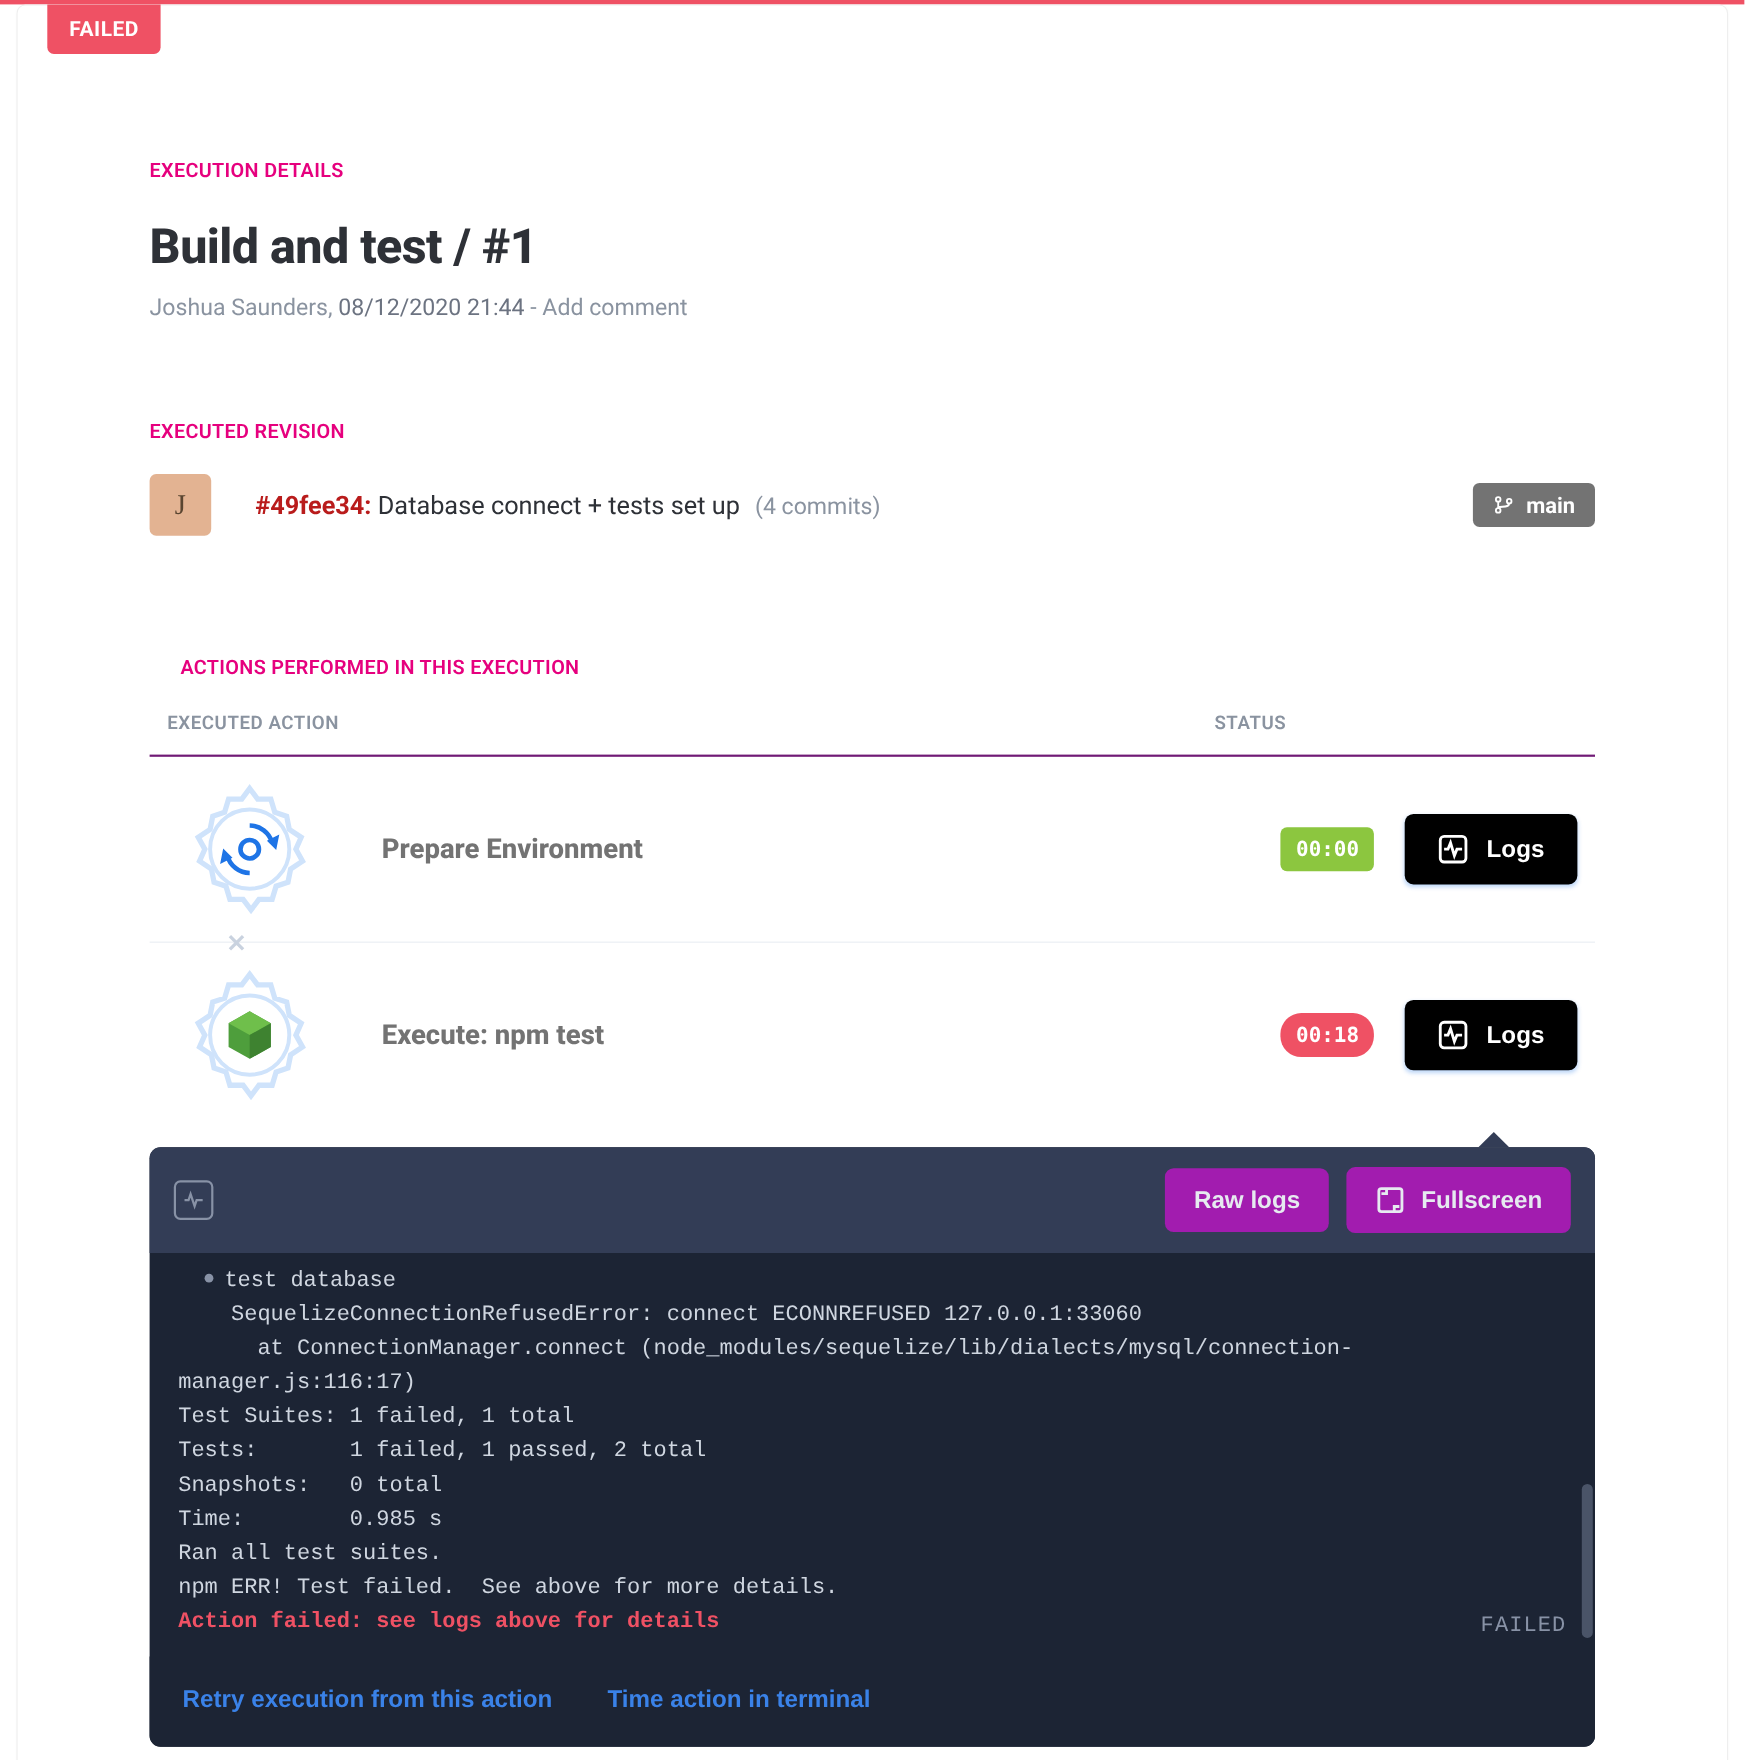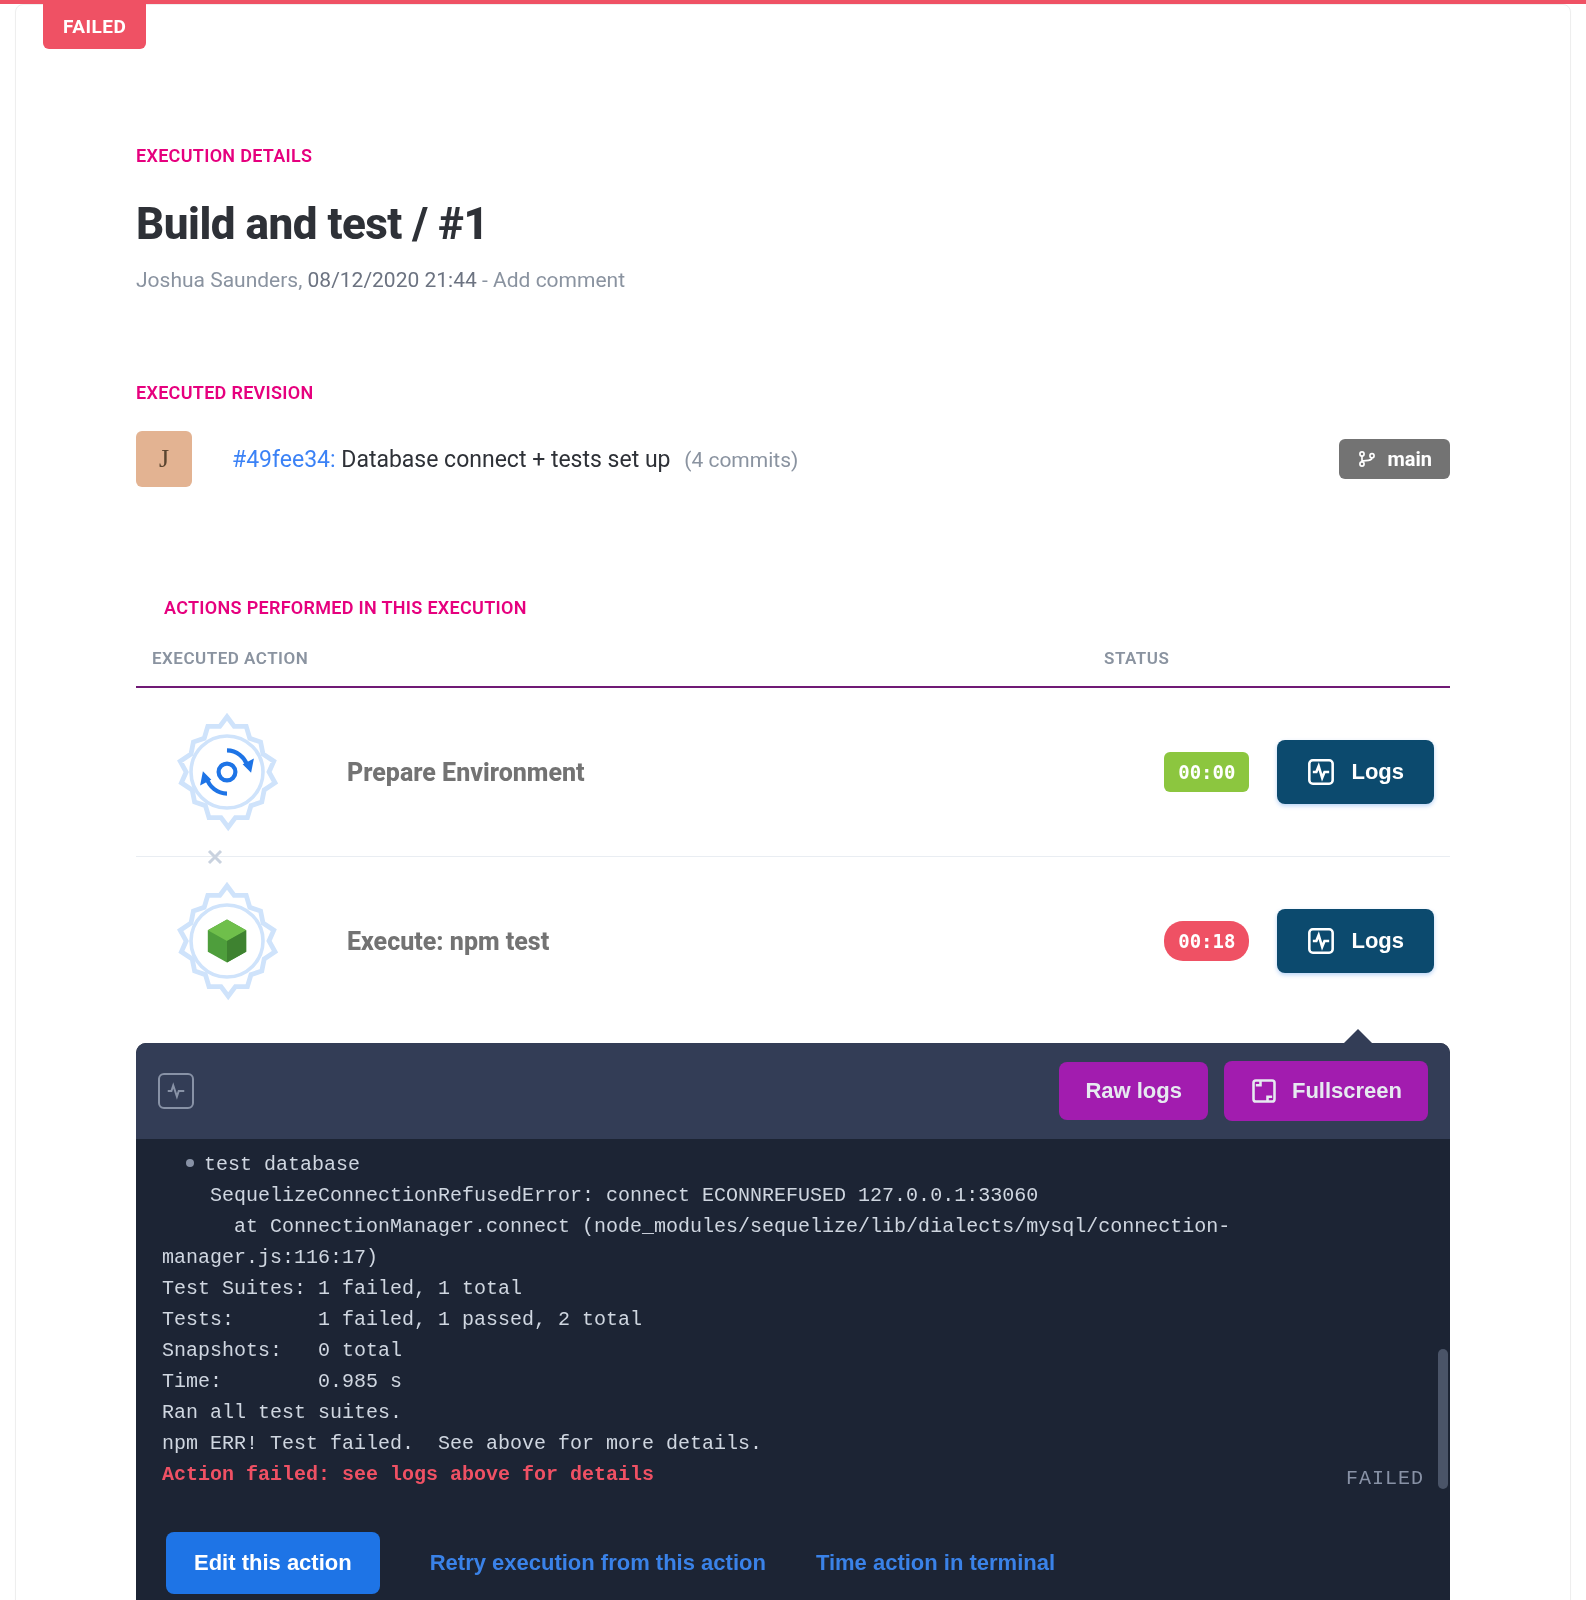--- a/index.html
+++ b/index.html
@@ -46,21 +46,21 @@
     display:flex; align-items:center;
     margin-top:28px; gap:40px;
   }
   .avatar {
     width:56px; height:56px; border-radius:6px;
     background:#E3B392; color:#5a4530;
     display:flex; align-items:center; justify-content:center;
     font-size:26px; font-weight:500; font-family:Georgia,serif;
   }
   .rev-text { font-size:23px; flex:1; }
-  .rev-hash { font-weight:400; color:#3b82f6; }
+  .rev-hash { font-weight:700; color:#b91c1c; }
   .rev-msg { color:#2e3137; }
   .rev-commits { color:#8a93a0; font-size:21px; margin-left:8px; }
   .branch {
     display:inline-flex; align-items:center; gap:10px;
     background:#737373; color:#fff;
     font-weight:700; font-size:20px;
     padding:8px 18px; border-radius:6px;
     cursor:pointer;
   }
   .branch svg { width:20px; height:20px; }
@@ -93,21 +93,21 @@
   .time-badge {
     font-family:"SFMono-Regular",Consolas,monospace;
     font-weight:700; font-size:19px;
     padding:9px 14px; border-radius:6px;
     color:#fff; margin-right:28px;
   }
   .time-badge.green { background:#8CC63F; }
   .time-badge.red { background:#EF5164;border-radius:19px; }
   .logs-btn {
     display:inline-flex; align-items:center; gap:16px;
-    background:#0c4a6e; color:#fff;
+    background:#000000; color:#fff;
     font-size:22px; font-weight:700;
     padding:18px 30px; border-radius:8px;
     border:none; cursor:pointer;
     box-shadow:0 2px 4px rgba(30,116,230,0.3);
   }
   .logs-btn svg { width:28px; height:28px; }
   .connector-x {
     position:absolute; left:67px; top:-12px;
     width:24px; height:24px;
     color:#c9d2df;
@@ -293,21 +293,20 @@
 <span>manager.js:116:17)</span>
 <span>Test Suites: 1 failed, 1 total</span>
 <span>Tests:       1 failed, 1 passed, 2 total</span>
 <span>Snapshots:   0 total</span>
 <span>Time:        0.985 s</span>
 <span>Ran all test suites.</span>
 <span>npm ERR! Test failed.  See above for more details.</span>
 <span class="err">Action failed: see logs above for details</span>
 <span class="failed-tag">FAILED</span><span class="log-scrollbar"></span></div>
           <div class="log-footer">
-            <button class="primary-btn">Edit this action</button>
             <button class="link-btn">Retry execution from this action</button>
             <button class="link-btn">Time action in terminal</button>
           </div>
         </div>
 
       </div>
     </div>
   </div>
 </div>
 

